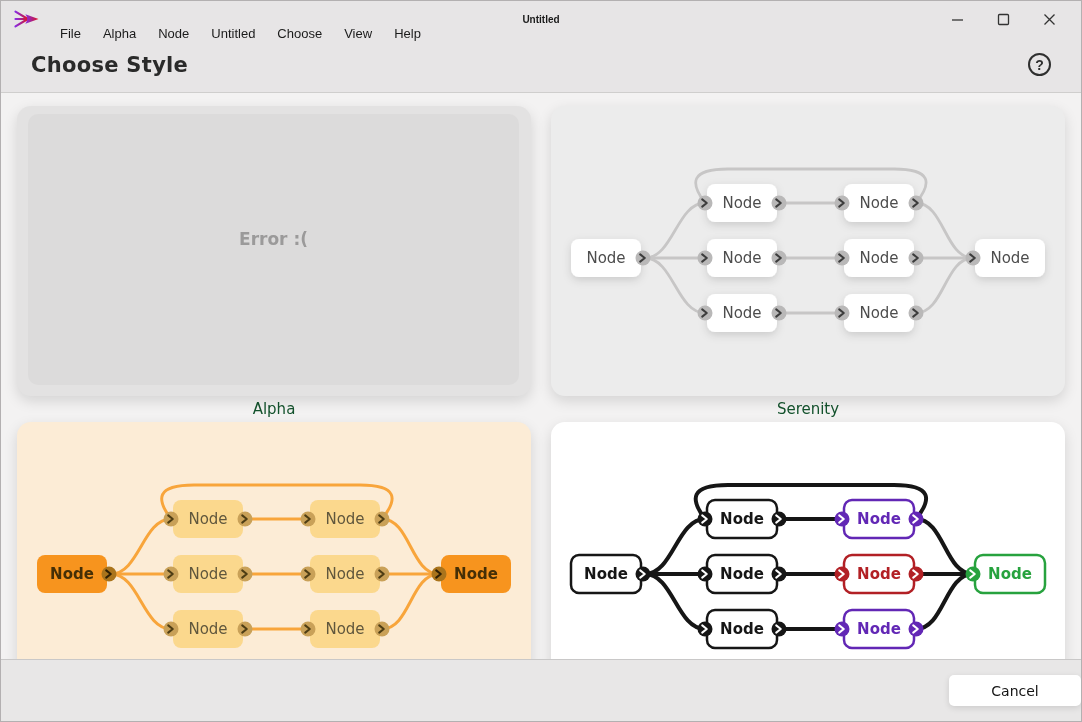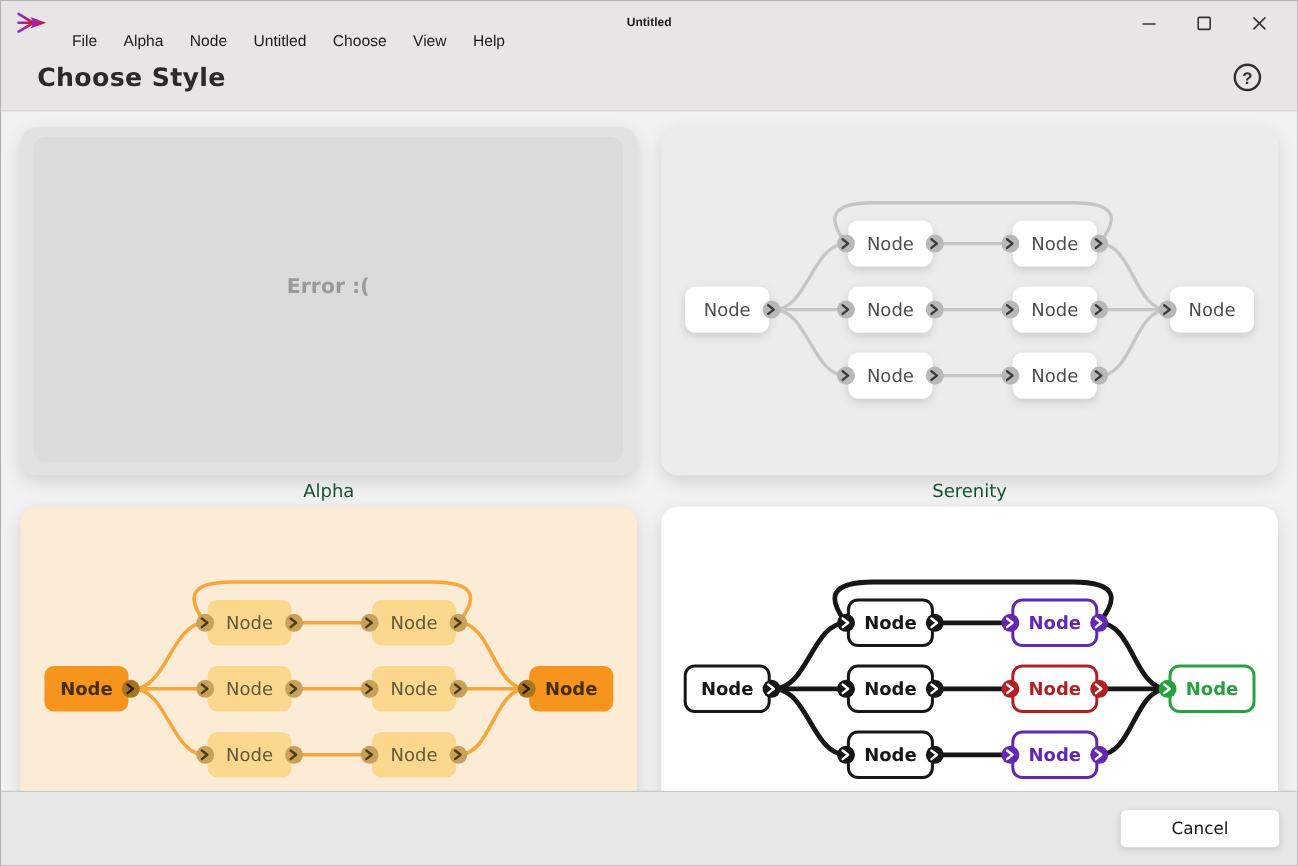--- a/index.html
+++ b/index.html
@@ -61,21 +61,21 @@
     background:#dcdbdb; border-radius:10px;
   }
   .error-text {
     position:absolute; left:50%; top:46%; transform:translate(-50%,-50%);
     font-family:"DejaVu Sans", sans-serif; font-weight:700; font-size:17px; color:#9b9a9a;
   }
   .graph { width:100%; height:100%; display:block; }
   
   .footer {
     height:62px; flex:0 0 auto; background:#e8e7e7; border-top:1px solid #c9c8c8;
-    display:flex; align-items:center; justify-content:flex-end; gap:8px; padding-right:15px;
+    display:flex; align-items:center; justify-content:flex-end; gap:8px; 
   }
   .btn {
     width:132px; height:31px; border:none; border-radius:5px; font-size:14px;
     font-family:"DejaVu Sans", sans-serif; cursor:pointer;
     display:flex; align-items:center; justify-content:center;
   }
   .btn-cancel { background:#ffffff; color:#141414; font-weight:500; box-shadow:0 2px 6px rgba(0,0,0,.12); }
   .btn-create { background:#d4156a; color:#ffffff; font-weight:700; box-shadow:0 2px 6px rgba(0,0,0,.18); }
 </style>
 </head>

